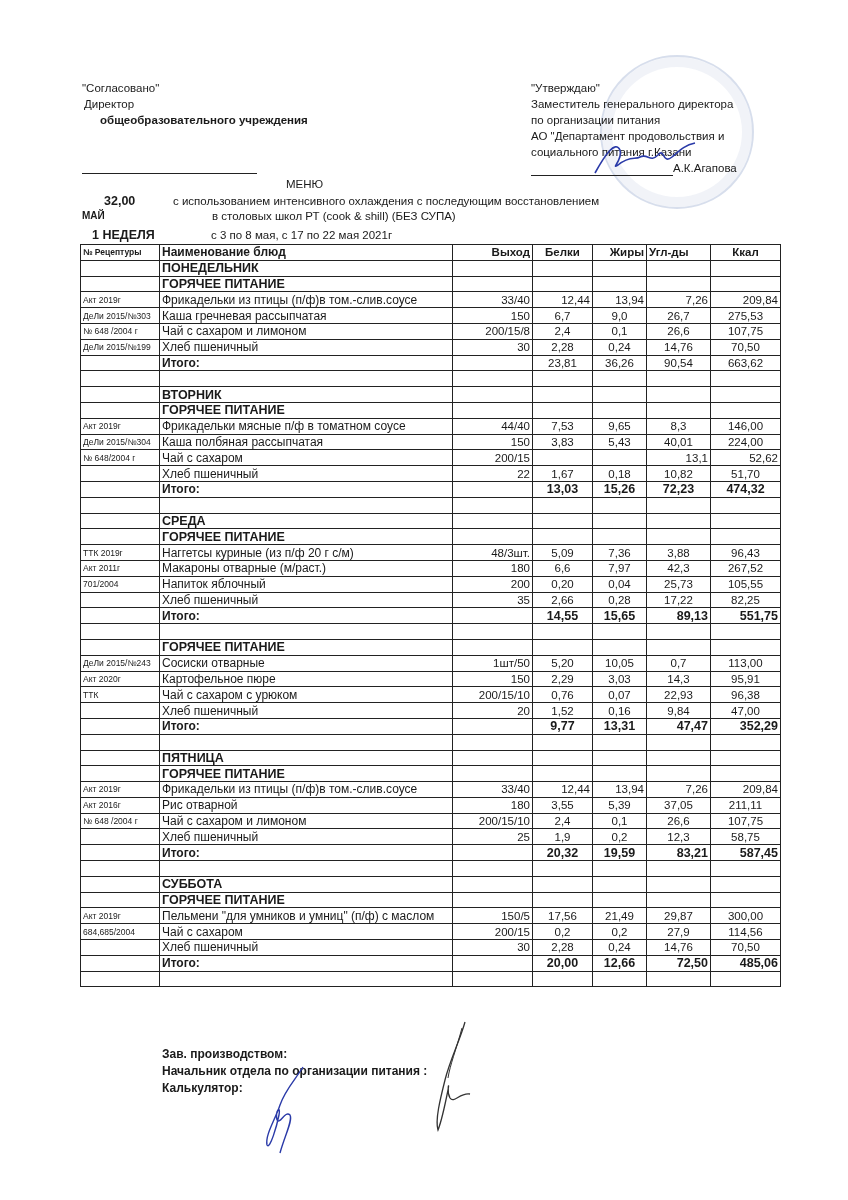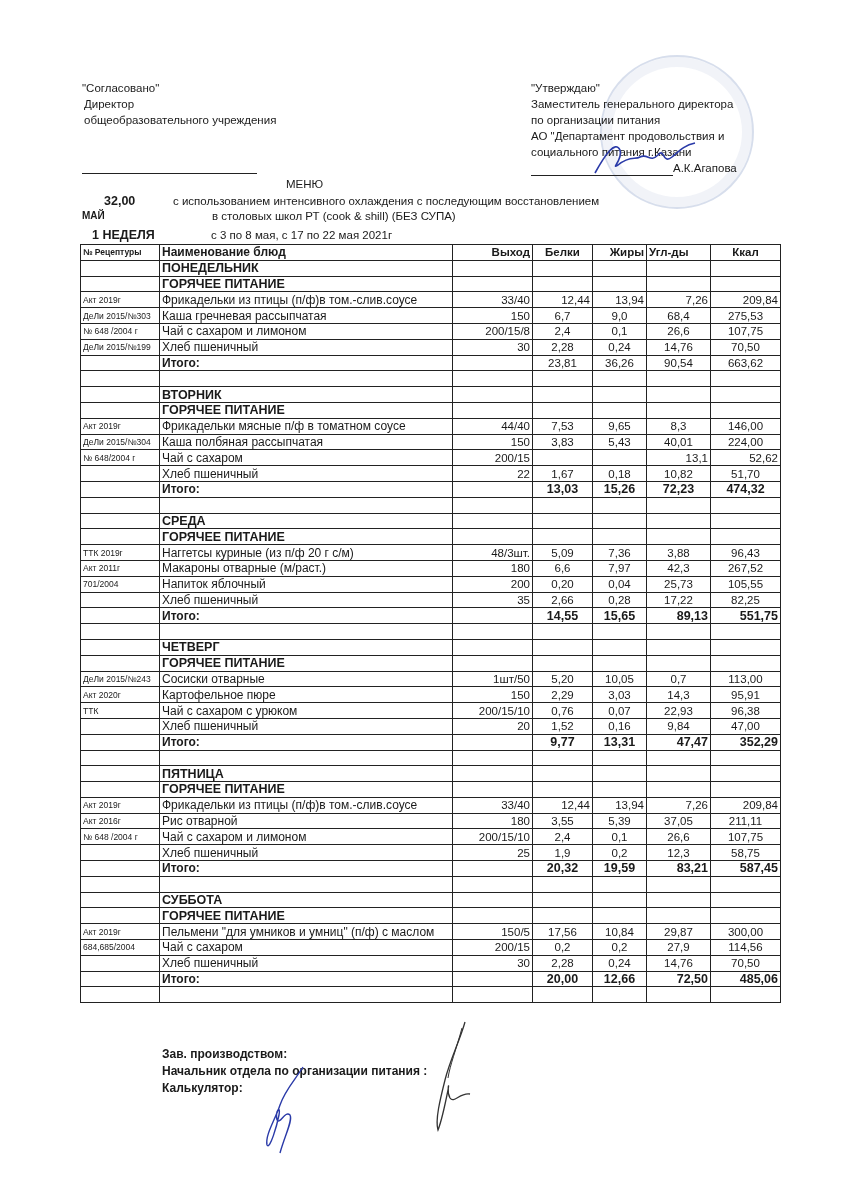--- a/index.html
+++ b/index.html
@@ -28,21 +28,21 @@
   tr.total.strong td { font-weight: bold; font-size: 12.5px; }
   tr.total.strong td.name { font-size: 12px; }
   .sig { position: absolute; }
 </style>
 </head>
 <body>
 
 <div class="abs hdr" style="left:82px; top:80px;">
   <div>"Согласовано"</div>
   <div style="margin-left:2px;">Директор</div>
-  <div style="margin-left:2px;">общеобразовательного учреждения</div>
+  <div style="margin-left:18px;font-weight:bold;">общеобразовательного учреждения</div>
 </div>
 <div class="abs" style="left:82px; top:173px; width:175px; border-top:1px solid #222;"></div>
 
 <div class="stamp"></div>
 <div class="abs hdr" style="left:531px; top:80px;">
   <div>"Утверждаю"</div>
   <div>Заместитель генерального директора</div>
   <div>по организации питания</div>
   <div>АО "Департамент продовольствия и</div>
   <div>социального питания г.Казани</div>
@@ -100,21 +100,21 @@
         <td class="f" style="text-align: right;">13,94</td>
         <td class="c" style="text-align: right;">7,26</td>
         <td class="k" style="text-align: right;">209,84</td>
       </tr>
       <tr>
         <td class="rec">ДеЛи 2015/№303</td>
         <td class="name">Каша гречневая рассыпчатая</td>
         <td class="out">150</td>
         <td class="b">6,7</td>
         <td class="f">9,0</td>
-        <td class="c">68,4</td>
+        <td class="c">26,7</td>
         <td class="k">275,53</td>
       </tr>
       <tr>
         <td class="rec">№ 648 /2004 г</td>
         <td class="name">Чай с сахаром и лимоном</td>
         <td class="out">200/15/8</td>
         <td class="b">2,4</td>
         <td class="f">0,1</td>
         <td class="c">26,6</td>
         <td class="k">107,75</td>
@@ -283,29 +283,20 @@
       </tr>
       <tr>
         <td class="rec"></td>
         <td class="name"></td>
         <td class="out"></td>
         <td class="b"></td>
         <td class="f"></td>
         <td class="c"></td>
         <td class="k"></td>
       </tr>
-      <tr class="day">
-        <td class="rec"></td>
-        <td class="name">ЧЕТВЕРГ</td>
-        <td class="out"></td>
-        <td class="b"></td>
-        <td class="f"></td>
-        <td class="c"></td>
-        <td class="k"></td>
-      </tr>
       <tr class="sec">
         <td class="rec"></td>
         <td class="name">ГОРЯЧЕЕ ПИТАНИЕ</td>
         <td class="out"></td>
         <td class="b"></td>
         <td class="f"></td>
         <td class="c"></td>
         <td class="k"></td>
       </tr>
       <tr>
@@ -450,21 +441,21 @@
         <td class="b"></td>
         <td class="f"></td>
         <td class="c"></td>
         <td class="k"></td>
       </tr>
       <tr>
         <td class="rec">Акт 2019г</td>
         <td class="name">Пельмени "для умников и умниц" (п/ф) с маслом</td>
         <td class="out">150/5</td>
         <td class="b">17,56</td>
-        <td class="f">10,84</td>
+        <td class="f">21,49</td>
         <td class="c">29,87</td>
         <td class="k">300,00</td>
       </tr>
       <tr>
         <td class="rec">684,685/2004</td>
         <td class="name">Чай с сахаром</td>
         <td class="out">200/15</td>
         <td class="b">0,2</td>
         <td class="f">0,2</td>
         <td class="c">27,9</td>

